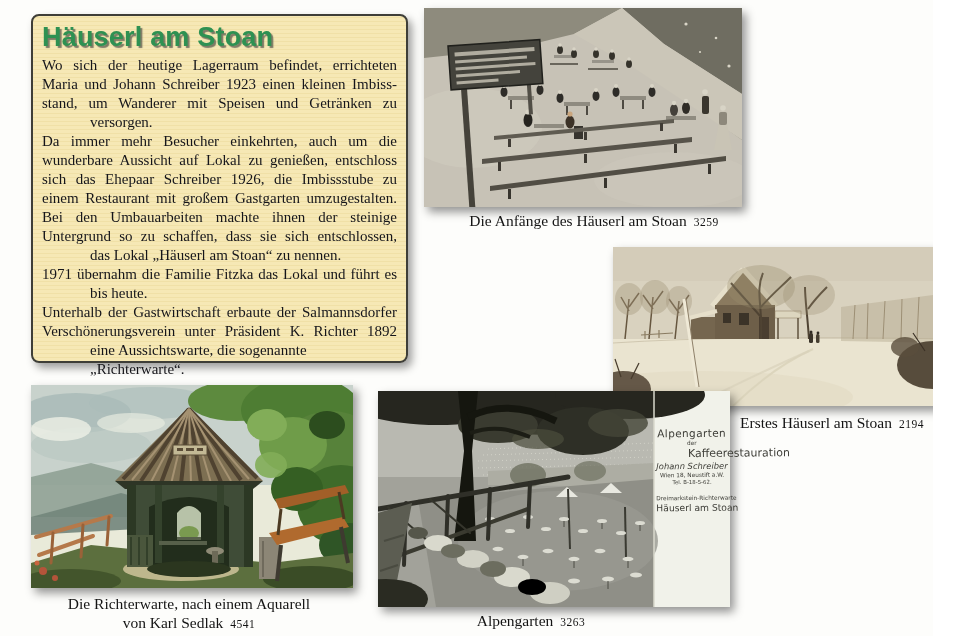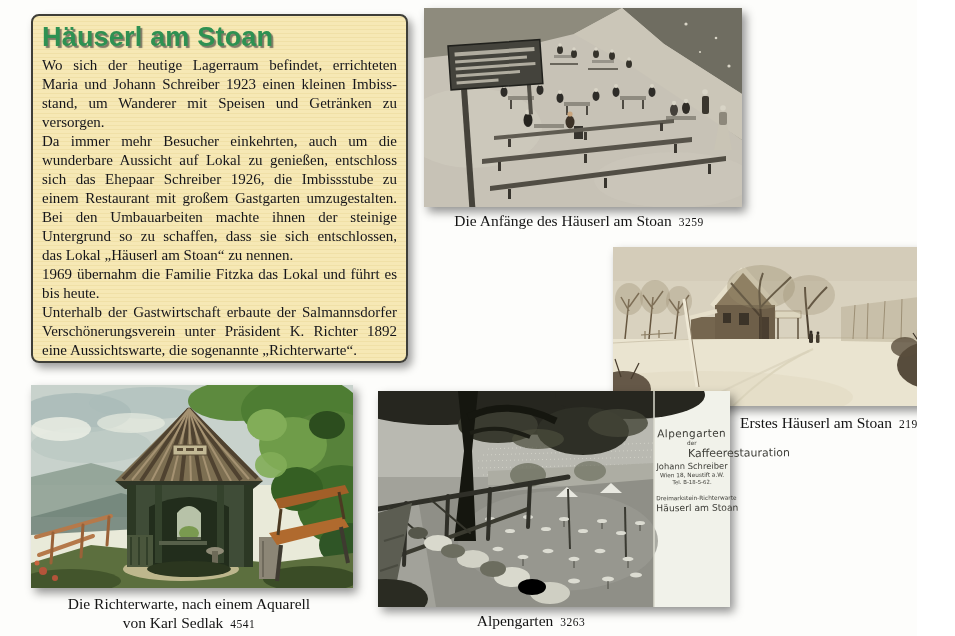--- a/index.html
+++ b/index.html
@@ -2,69 +2,69 @@
 <html style="--green: #2e9152; --cream: #f5e7b3;"><head>
 <meta charset="utf-8">
 <style>
   :root{
     --green:#2e9152;
     --cream:#f5e7b3;
   }
   html,body{margin:0;padding:0;background:#ffffff;}
   #stage{
     position:relative;width:917px;height:636px;background:#fdfdfb;
-    font-family:"Liberation Serif", serif;overflow:hidden;
+    font-family:"Liberation Serif", serif;overflow:hidden;padding-left:16px;
   }
   
   #infobox{
     position:absolute;left:31px;top:14px;width:377px;height:349px;
     box-sizing:border-box;border:2.5px solid #3e3e38;border-radius:8px;
     background:repeating-linear-gradient(0deg,#f6e8b5 0 3px,#f0e0a7 3px 4px);
     box-shadow:4px 5px 8px rgba(0,0,0,.38);
     padding:4px 9px 0 9px;
   }
   #infobox .title{
     font-family:"Liberation Sans", sans-serif;font-weight:bold;
     font-size:27px;letter-spacing:0.2px;color:var(--green);
     text-shadow:2px 2px 1px rgba(85,85,75,.75);
     margin:2px 0 3px 0;
   }
   .tline{
     font-size:15px;line-height:19px;color:#15151a;
     text-align:justify;text-align-last:justify;white-space:nowrap0;
   }
-  .tline.pend{text-align:left;text-align-last:left;}
+  .tline.pend{text-align:left;text-align-last:left;margin-left:48px;}
   
   .photo{position:absolute;box-shadow:4px 5px 9px rgba(0,0,0,.42);}
   .photo svg{display:block;}
   #photo-anfaenge{left:424px;top:8px;width:318px;height:199px;}
   #photo-erstes{left:613px;top:247px;width:336px;height:159px;z-index:1;}
   #photo-aquarell{left:31px;top:385px;width:322px;height:203px;}
   #photo-alpengarten{left:378px;top:391px;width:352px;height:216px;z-index:2;}
   
   .caption{
     position:absolute;text-align:center;color:#141414;
     font-size:15.5px;line-height:19px;font-family:"Liberation Serif", serif;
   }
   .caption .num{font-size:11.5px;margin-left:7px;letter-spacing:.5px;}
-  #cap-anfaenge{left:420px;top:211px;width:318px;font-family:Liberation Serif, serif;}
+  #cap-anfaenge{left:435px;top:211px;width:318px;font-family:Liberation Serif, serif;}
   #cap-erstes{left:712px;top:413px;width:240px;}
   #cap-aquarell{left:28px;top:594px;width:322px;}
   #cap-alpengarten{left:396px;top:611px;width:270px;}
   
   #card-text{
     position:absolute;left:278px;top:36px;width:72px;
     text-align:center;color:#3e3e38;
     font-family:"DejaVu Sans", sans-serif;
     transform:rotate(-0.5deg);
   }
   #card-text .c-big{font-size:10.5px;letter-spacing:.4px;margin-bottom:1px;}
   #card-text .c-tiny{font-size:5.8px;margin-bottom:1px;}
   #card-text .c-small{font-size:11px;margin-bottom:1px;white-space:nowrap;margin-left:32px;}
-  #card-text .c-med{font-size:8.4px;margin-bottom:1px;white-space:nowrap;}
+  #card-text .c-med{font-size:8.4px;margin-bottom:1px;white-space:nowrap;font-style:italic;}
   #card-text .c-micro{font-size:5.4px;margin-bottom:10px;}
   #card-text .c-small2{font-size:5.8px;margin-bottom:1px;white-space:nowrap;}
   #card-text .c-big2{font-size:9.2px;white-space:nowrap;}
 </style>
 </head>
 <body>
 
 <div id="stage">
 
   <div id="infobox">
@@ -73,21 +73,21 @@
     <div class="tline">Maria und Johann Schreiber 1923 einen kleinen Imbiss-</div>
     <div class="tline">stand, um Wanderer mit Speisen und Getränken zu</div>
     <div class="tline pend">versorgen.</div>
     <div class="tline">Da immer mehr Besucher einkehrten, auch um die</div>
     <div class="tline">wunderbare Aussicht auf Lokal zu genießen, entschloss</div>
     <div class="tline">sich das Ehepaar Schreiber 1926, die Imbissstube zu</div>
     <div class="tline">einem Restaurant mit großem Gastgarten umzugestalten.</div>
     <div class="tline">Bei den Umbauarbeiten machte ihnen der steinige</div>
     <div class="tline">Untergrund so zu schaffen, dass sie sich entschlossen,</div>
     <div class="tline pend">das Lokal „Häuserl am Stoan“ zu nennen.</div>
-    <div class="tline">1969 übernahm die Familie Fitzka das Lokal und führt es</div>
+    <div class="tline">1971 übernahm die Familie Fitzka das Lokal und führt es</div>
     <div class="tline pend">bis heute.</div>
     <div class="tline">Unterhalb der Gastwirtschaft erbaute der Salmannsdorfer</div>
     <div class="tline">Verschönerungsverein unter Präsident K. Richter 1892</div>
     <div class="tline pend">eine Aussichtswarte, die sogenannte „Richterwarte“.</div>
   </div>
 
   <div class="photo" id="photo-anfaenge">
     <svg viewBox="0 0 318 199" width="318" height="199">
       <rect width="318" height="199" fill="#c7c2b6"></rect>
       <polygon points="0,0 198,0 150,26 92,40 0,50" fill="#8e8b7d"></polygon>

